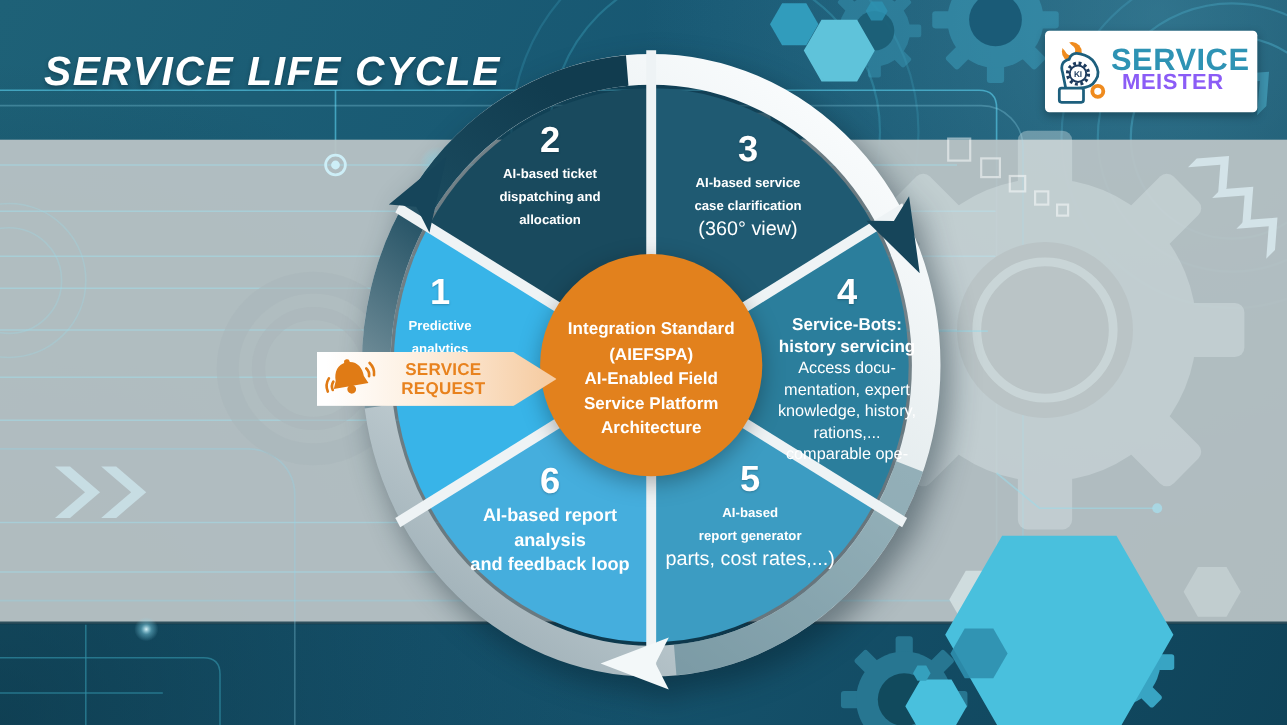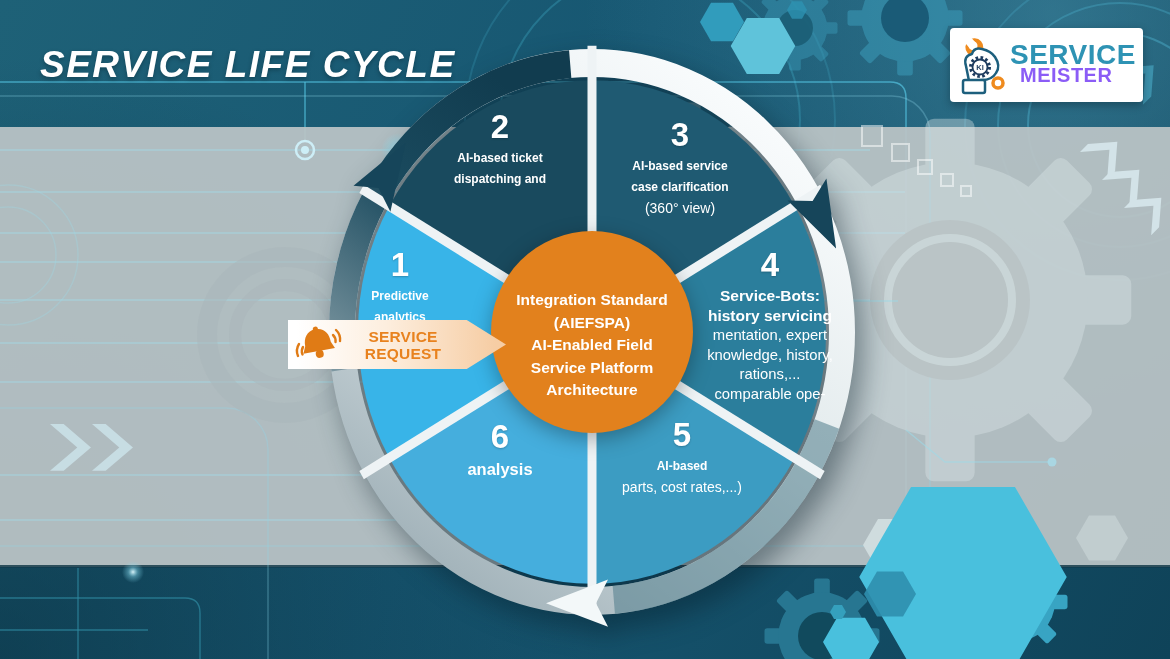--- a/index.html
+++ b/index.html
@@ -24,21 +24,21 @@
     background:#ffffff;border-radius:4px;box-shadow:0 3px 8px rgba(0,20,30,.35);
     display:flex;align-items:center;
   }
   .logo-words{display:flex;flex-direction:column;line-height:21px;margin-left:2px;}
   .logo-w1{color:#2e93b4;font-weight:bold;font-size:28px;letter-spacing:.5px;}
   .logo-w2{color:#8b5cf6;font-weight:bold;font-size:20px;letter-spacing:.5px;margin-left:10px;}
   .wheel{position:absolute;left:0;top:0;z-index:2;filter:drop-shadow(8px 12px 14px rgba(5,25,35,.45));}
   .seg{position:absolute;z-index:3;color:#fff;text-align:center;}
   .seg .num{font-size:33px;font-weight:bold;line-height:38px;margin-bottom:2px;text-shadow:0 1px 2px rgba(0,20,30,.25);}
   .seg .b{font-weight:bold;font-size:12px;line-height:21px;}
-  .seg .r{font-weight:normal;font-size:14px;line-height:20px;}
+  .seg .r{font-weight:normal;font-size:18px;line-height:20px;}
   .seg.s4 .b{font-size:15.5px;line-height:20px;}
   .seg.s4 .r{font-size:14.8px;line-height:19.5px;}
   .seg.s6 .b{font-size:16.5px;line-height:22px;}
   .hub-text{
     position:absolute;left:502px;top:289px;width:180px;z-index:3;color:#fff;
     text-align:center;font-weight:bold;font-size:15.5px;line-height:22.5px;
   }
   .sr-arrow{
     position:absolute;left:288px;top:320px;width:218px;height:49px;z-index:5;
     background:linear-gradient(90deg,#ffffff 4%,#fdeede 45%,#f6cda4 95%);
@@ -236,48 +236,53 @@
   <div class="seg s1" style="left:327px;top:246px;width:146px">
     <div class="num">1</div>
     <div class="b">Predictive</div>
     <div class="b">analytics</div>
   </div>
 
   <div class="seg s2" style="left:415px;top:108px;width:170px">
     <div class="num">2</div>
     <div class="b">AI-based ticket</div>
     <div class="b">dispatching and</div>
+    <div class="b">allocation</div>
   </div>
 
   <div class="seg s3" style="left:596px;top:116px;width:168px">
     <div class="num">3</div>
     <div class="b">AI-based service</div>
     <div class="b">case clarification</div>
     <div class="r">(360° view)</div>
   </div>
 
   <div class="seg s4" style="left:688px;top:246px;width:164px">
     <div class="num">4</div>
     <div class="b">Service-Bots:</div>
     <div class="b">history servicing</div>
+    <div class="r">Access docu-</div>
     <div class="r">mentation, expert</div>
     <div class="r">knowledge, history,</div>
     <div class="r">rations,...</div>
     <div class="r">comparable ope-</div>
   </div>
 
   <div class="seg s5" style="left:593px;top:416px;width:178px">
     <div class="num">5</div>
     <div class="b">AI-based</div>
+    <div class="b">report generator</div>
     <div class="r">parts, cost rates,...)</div>
   </div>
 
   <div class="seg s6" style="left:405px;top:418px;width:190px">
     <div class="num">6</div>
+    <div class="b">AI-based report</div>
     <div class="b">analysis</div>
+    <div class="b">and feedback loop</div>
   </div>
 
   <div class="hub-text">
     <div>Integration Standard</div>
     <div>(AIEFSPA)</div>
     <div>AI-Enabled Field</div>
     <div>Service Platform</div>
     <div>Architecture</div>
   </div>
 

